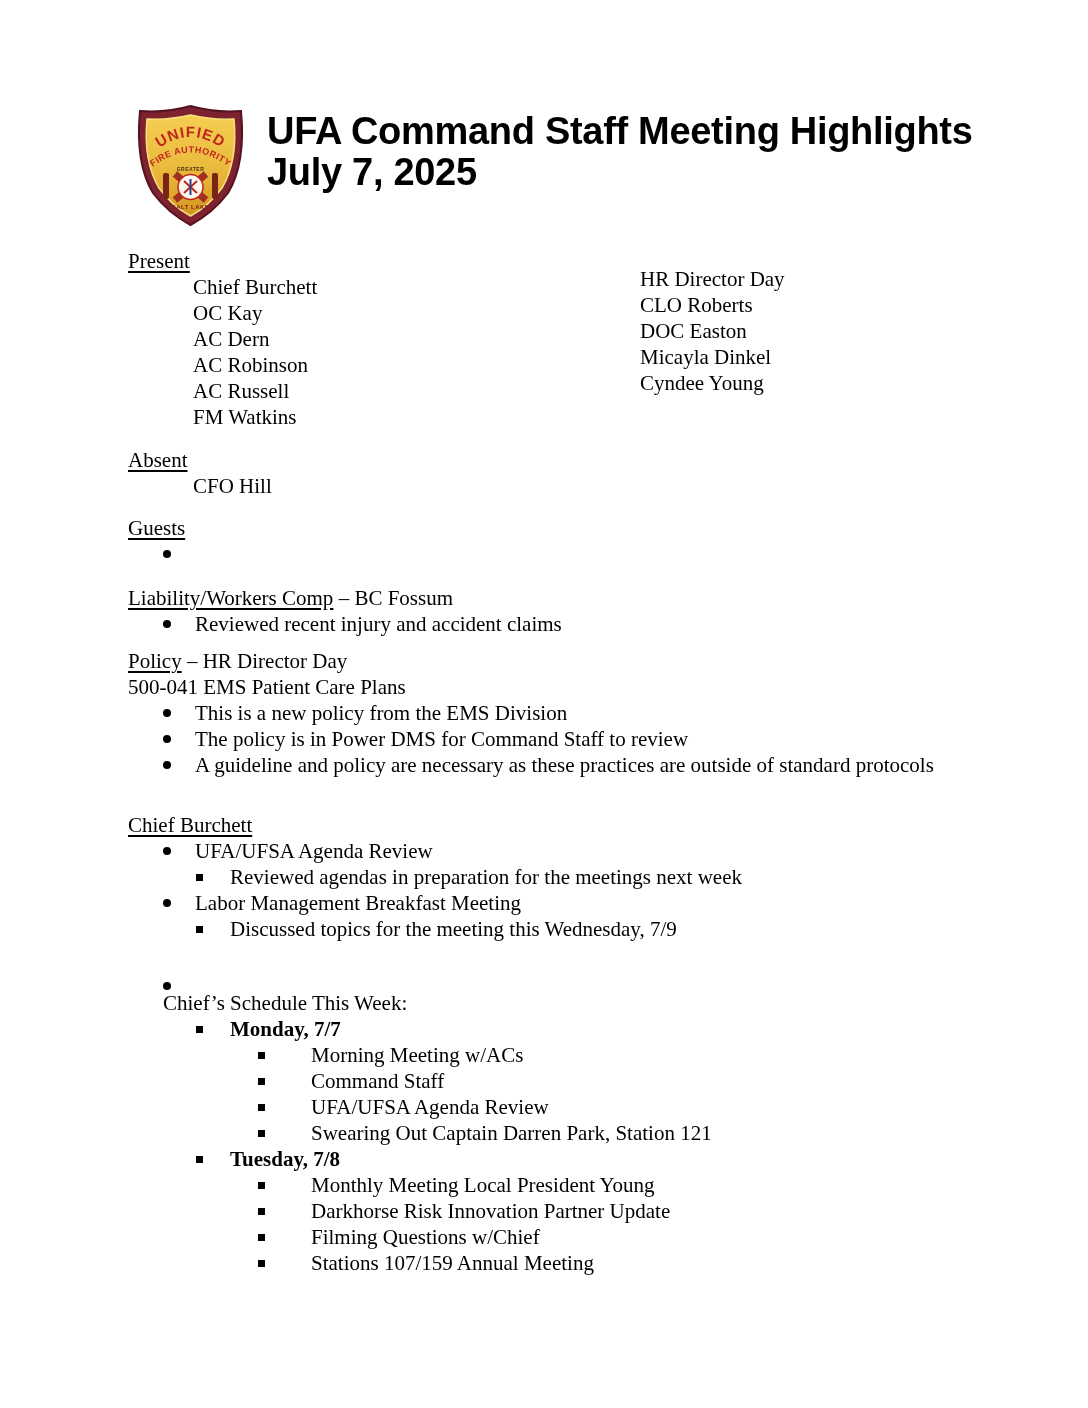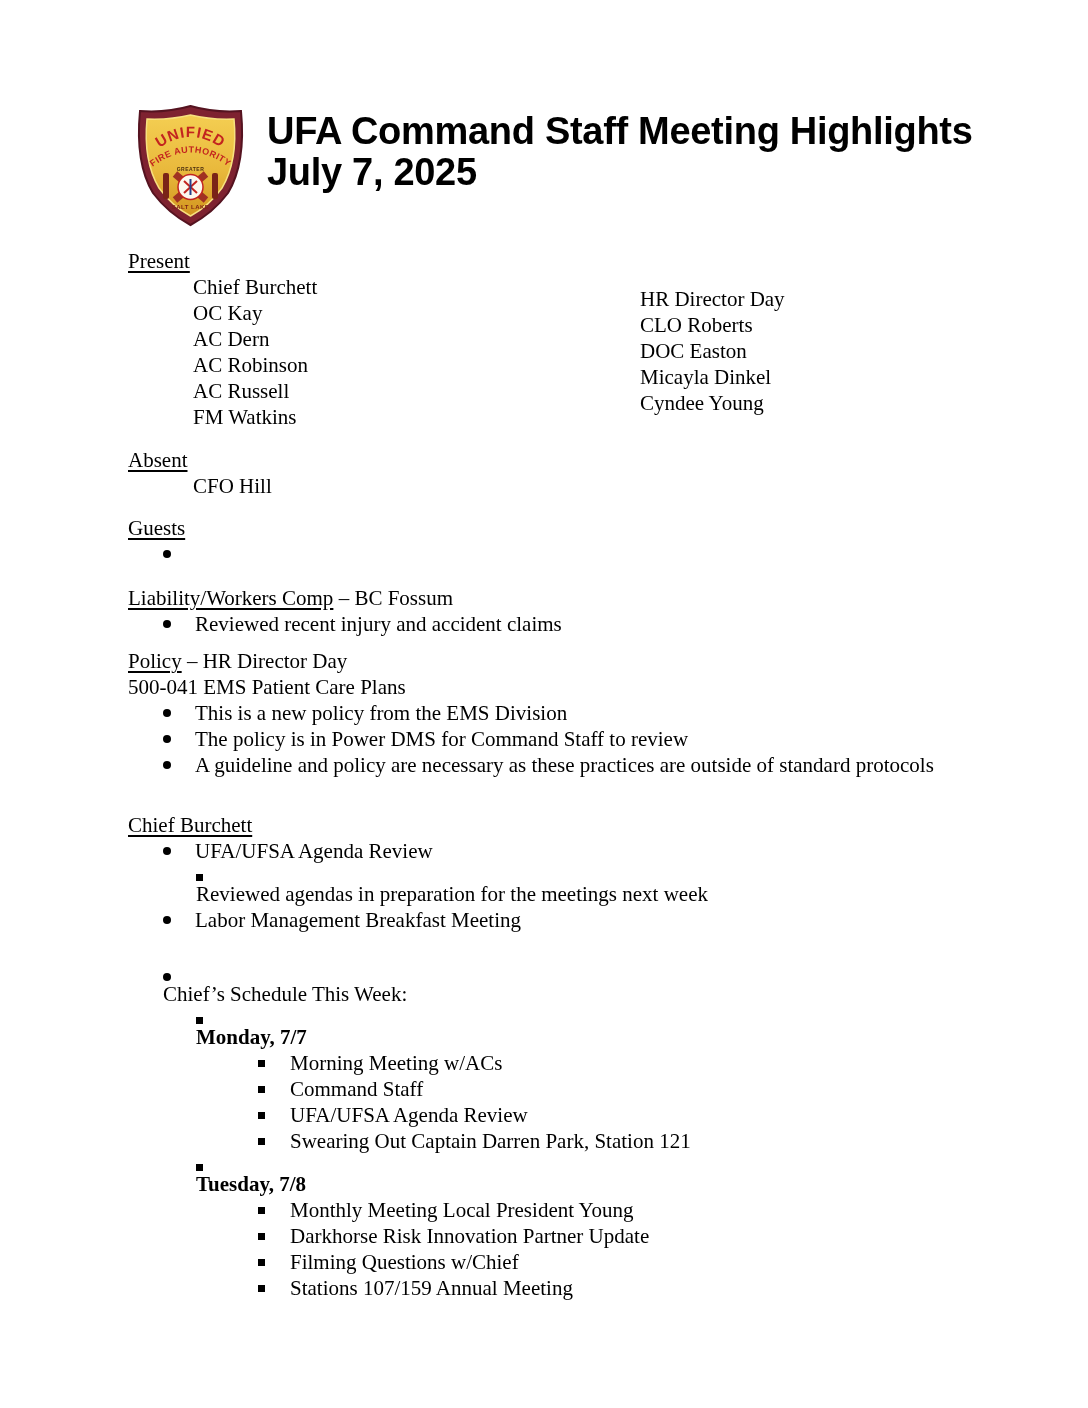--- a/index.html
+++ b/index.html
@@ -22,27 +22,27 @@
   .heading { }
   .u { text-decoration:underline; text-underline-offset:3px; }
   #sec-present  { margin-top:20px; position:relative; }
   #sec-absent   { margin-top:17px; }
   #sec-guests   { margin-top:16px; }
   #sec-liability{ margin-top:27px; }
   #sec-policy   { margin-top:11px; }
   #sec-chief    { margin-top:34px; }
 
   .name-line { padding-left:65px; }
-  .right-col { position:absolute; left:512px; top:38px; }
+  .right-col { position:absolute; left:512px; top:18px; }
 
   
   .li { display:flex; align-items:flex-start; }
   .l1 { padding-left:35px; }
-  .l2 { padding-left:68px;flex-direction:column; }
-  .l3 { padding-left:130px; }
+  .l2 { padding-left:68px; }
+  .l3 { padding-left:130px;gap:21px; }
   .marker { flex:none; display:flex; }
   .m1 { width:32px; }
   .m2 { width:34px; }
   .m3 { width:32px; }
   .dot { width:8px; height:8px; border-radius:50%; background:#000; margin-top:9px; }
   .sq  { width:7px; height:7px; background:#000; margin-top:10px; }
   .bold { font-weight:bold; }
   .gap-before { margin-top:31px;flex-direction:column; }
 </style>
 </head>
@@ -168,20 +168,26 @@
           <span class="sq"></span>
         </span>
       <span>Reviewed agendas in preparation for the meetings next week</span>
     </div>
     <div class="li l1">
       <span class="marker m1">
           <span class="dot"></span>
         </span>
       <span>Labor Management Breakfast Meeting</span>
     </div>
+    <div class="li l2">
+      <span class="marker m2">
+          <span class="sq"></span>
+        </span>
+      <span>Discussed topics for the meeting this Wednesday, 7/9</span>
+    </div>
 
     <div class="li l1 gap-before">
       <span class="marker m1">
           <span class="dot"></span>
         </span>
       <span>Chief’s Schedule This Week:</span>
     </div>
     <div class="li l2 bold">
       <span class="marker m2">
           <span class="sq"></span>

